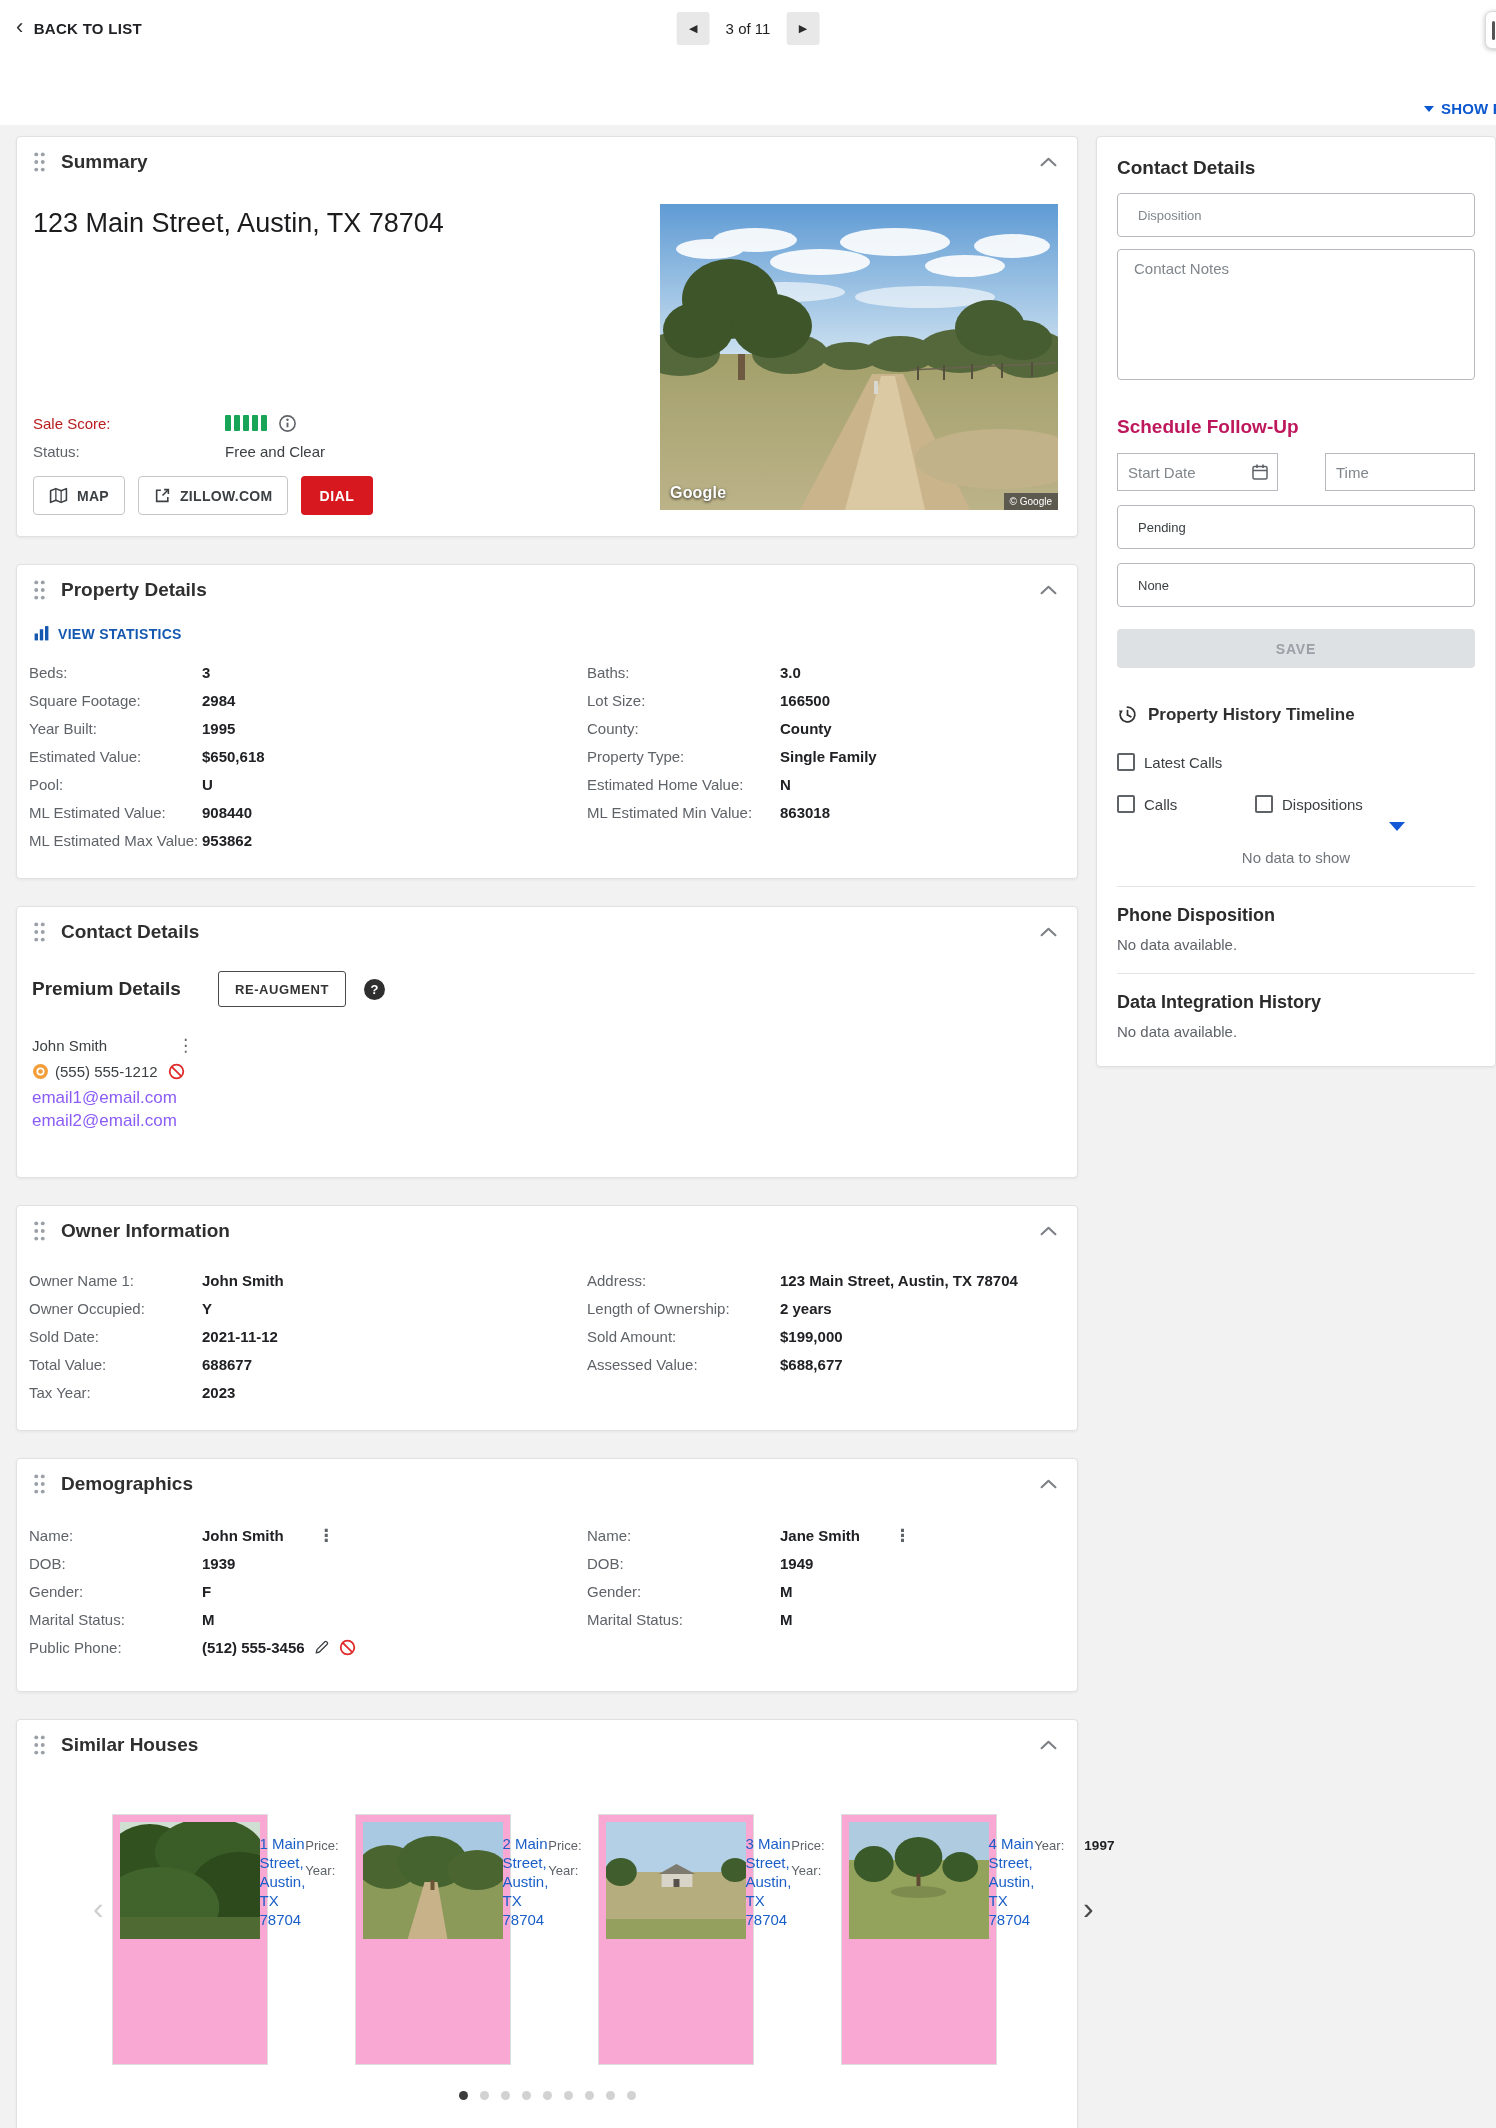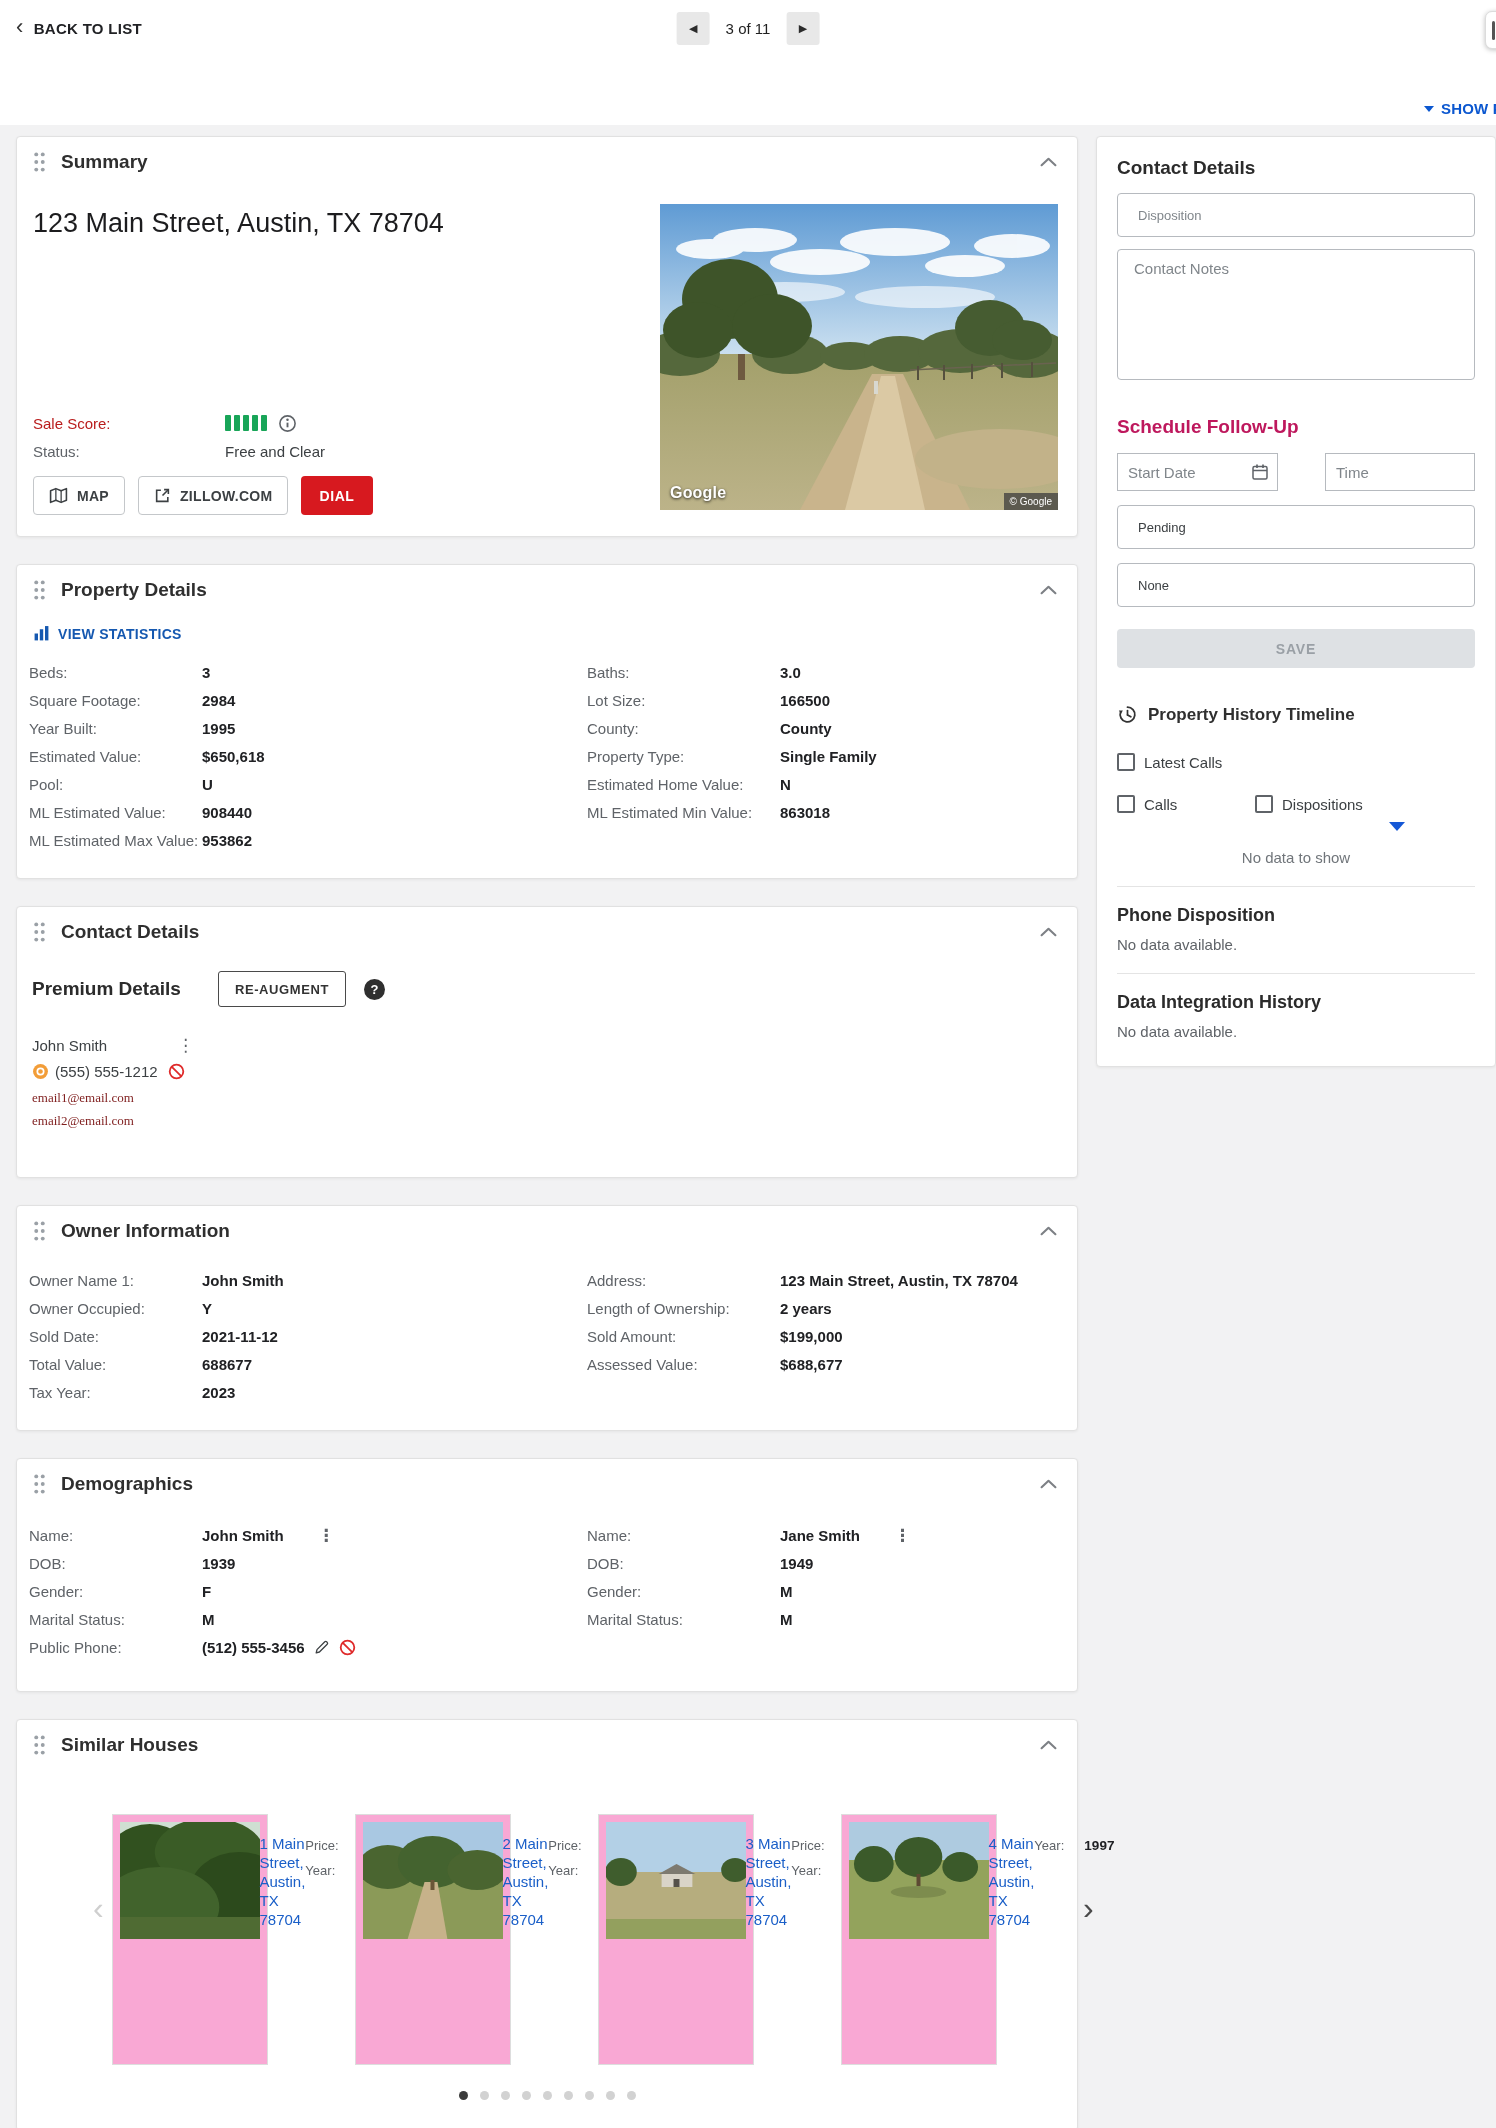--- a/index.html
+++ b/index.html
@@ -83,21 +83,21 @@
   .premium-row { display:flex; align-items:center; margin-top:4px; }
   .premium-title { font-size:19px; font-weight:700; color:#2b2b2b; }
   .reaugment { margin-left:37px; height:36px; padding:0 16px; border:1.5px solid #4a4a4a; border-radius:3px;
                background:#fff; font-size:13px; font-weight:700; letter-spacing:.6px; color:#333; cursor:pointer; }
   .help { margin-left:18px; width:21px; height:21px; border-radius:50%; background:#2f2f2f; color:#fff;
           font-size:13px; font-weight:700; display:flex; align-items:center; justify-content:center; cursor:pointer; }
   .name-row { display:flex; align-items:center; margin-top:30px; font-size:15px; color:#3c4043; }
   .name-row .kebab { margin-left:70px; }
   .phone-row { display:flex; align-items:center; gap:6px; margin-top:9px; font-size:15px; color:#3c4043; }
   .emails { margin-top:7px; display:flex; flex-direction:column; gap:2px; }
-  .email { color:#7f1d1d; font-size:13px; line-height:21px; cursor:pointer;font-family:Liberation Serif, serif; }
+  .email { color:#8b5cf6; font-size:17px; line-height:21px; cursor:pointer; }
 
   
   .sh-body { padding:44px 0 30px 0; position:relative; }
   .sh-track { display:flex; gap:73px; justify-content:center; }
   .house-card { width:156px; height:251px; border:1px solid #ddd; background:#f9a8d4; padding:7px;
                 display:flex; flex-direction:row; cursor:pointer;margin-left:14px; }
   .house-img { width:140px; height:117px; }
   .house-img svg { display:block; }
   .house-addr { margin-top:12px; font-size:15px; line-height:19px; color:#1a5fc8; cursor:pointer; }
   .house-rows { margin-top:14px; }

